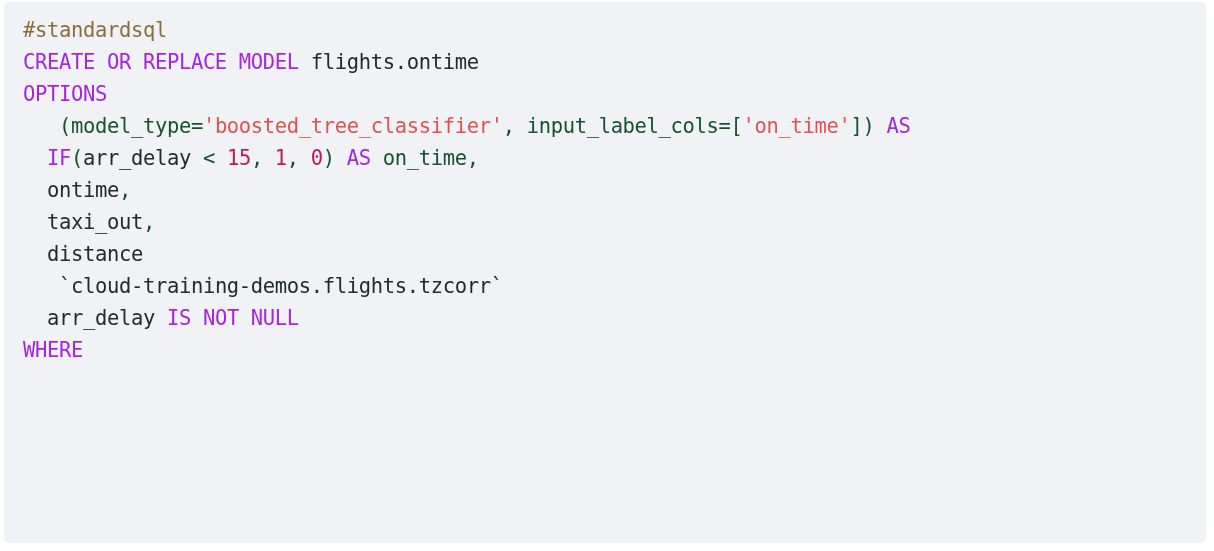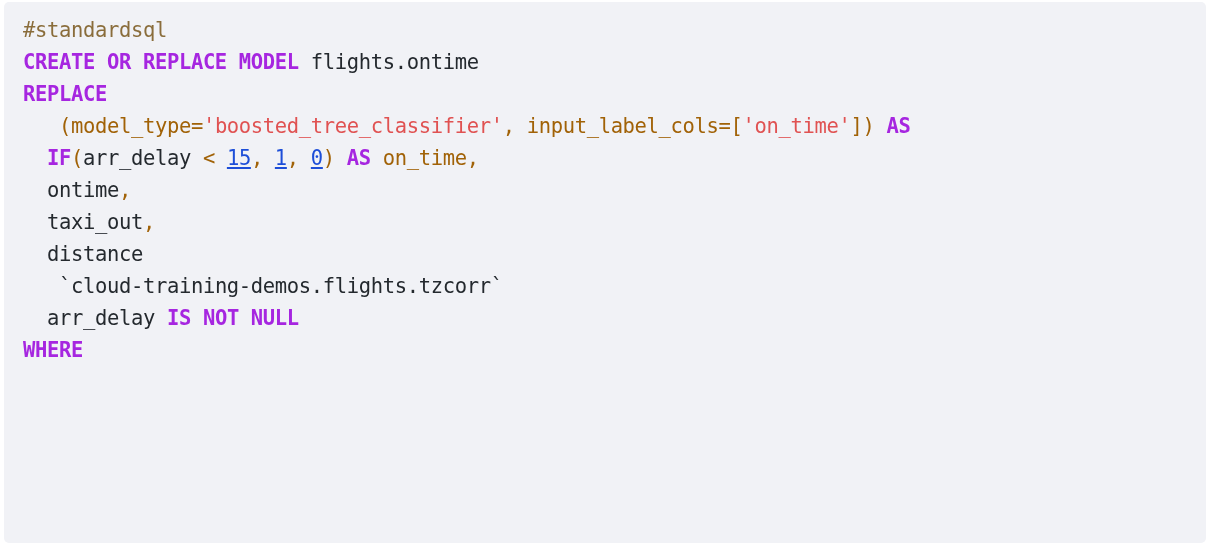--- a/index.html
+++ b/index.html
@@ -33,32 +33,32 @@
     white-space: pre;
     font-family: "DejaVu Sans Mono", "Liberation Mono", monospace;
     font-size: 20.5px;
     letter-spacing: -0.35px;
     padding-left: 19px;
     color: #24292e;
   }
 
   
   .tok-comment  { color: #8a6d3b; text-align: right; }
-  .tok-keyword  { color: #a626e0; font-weight: 700; }
+  .tok-keyword  { color: #a626e0; font-weight: 400; }
   .tok-string   { color: #e05252; }
-  .tok-number   { color: #1d4ed8; text-decoration: underline; }
-  .tok-plain    { color: #a16207; text-align: center; }
+  .tok-number   { color: #be185d; }
+  .tok-plain    { color: #14532d; text-align: center; }
 </style>
 </head>
 <body>
 
 <div id="code-block" style="background: rgb(241, 242, 246);">
     <div class="code-line"><span class="tok-comment">#standardsql</span></div>
     <div class="code-line"><span class="tok-keyword">CREATE OR REPLACE MODEL</span><span class="tok-plain"> </span><span class="tok-identifier">flights.ontime</span></div>
-    <div class="code-line"><span class="tok-keyword">REPLACE</span></div>
+    <div class="code-line"><span class="tok-keyword">OPTIONS</span></div>
     <div class="code-line"><span class="tok-plain">   (model_type=</span><span class="tok-string">'boosted_tree_classifier'</span><span class="tok-plain">, input_label_cols=[</span><span class="tok-string">'on_time'</span><span class="tok-plain">]) </span><span class="tok-keyword">AS</span></div>
     <div class="code-line"><span class="tok-plain">  </span><span class="tok-keyword">IF</span><span class="tok-plain">(</span><span class="tok-identifier">arr_delay</span><span class="tok-plain"> &lt; </span><span class="tok-number">15</span><span class="tok-plain">, </span><span class="tok-number">1</span><span class="tok-plain">, </span><span class="tok-number">0</span><span class="tok-plain">) </span><span class="tok-keyword">AS</span><span class="tok-plain"> on_time,</span></div>
     <div class="code-line"><span class="tok-plain">  </span><span class="tok-identifier">ontime</span><span class="tok-plain">,</span></div>
     <div class="code-line"><span class="tok-plain">  </span><span class="tok-identifier">taxi_out</span><span class="tok-plain">,</span></div>
     <div class="code-line"><span class="tok-plain">  </span><span class="tok-identifier">distance</span></div>
     <div class="code-line"><span class="tok-plain">   </span><span class="tok-identifier">`cloud-training-demos.flights.tzcorr`</span></div>
     <div class="code-line"><span class="tok-plain">  </span><span class="tok-identifier">arr_delay</span><span class="tok-plain"> </span><span class="tok-keyword">IS NOT NULL</span></div>
     <div class="code-line"><span class="tok-keyword">WHERE</span></div>
   </div>
 

